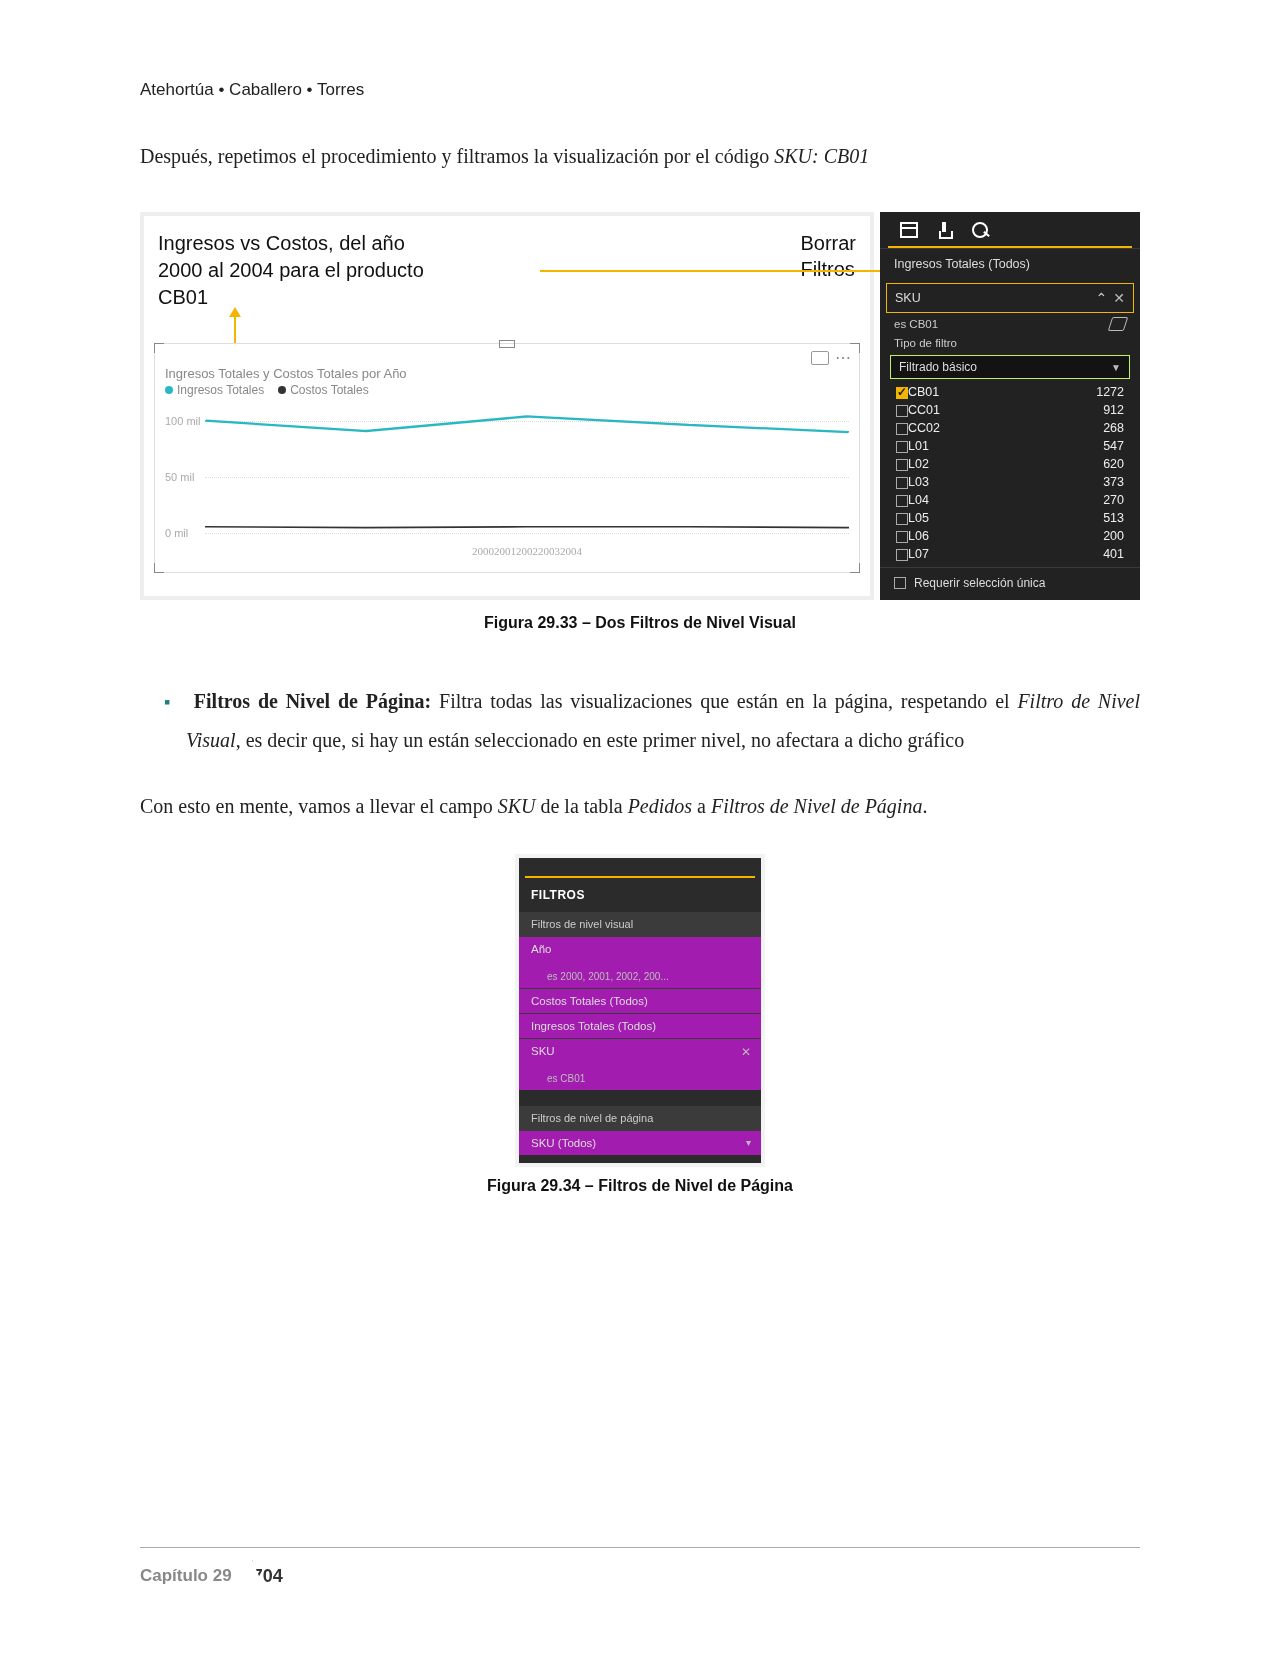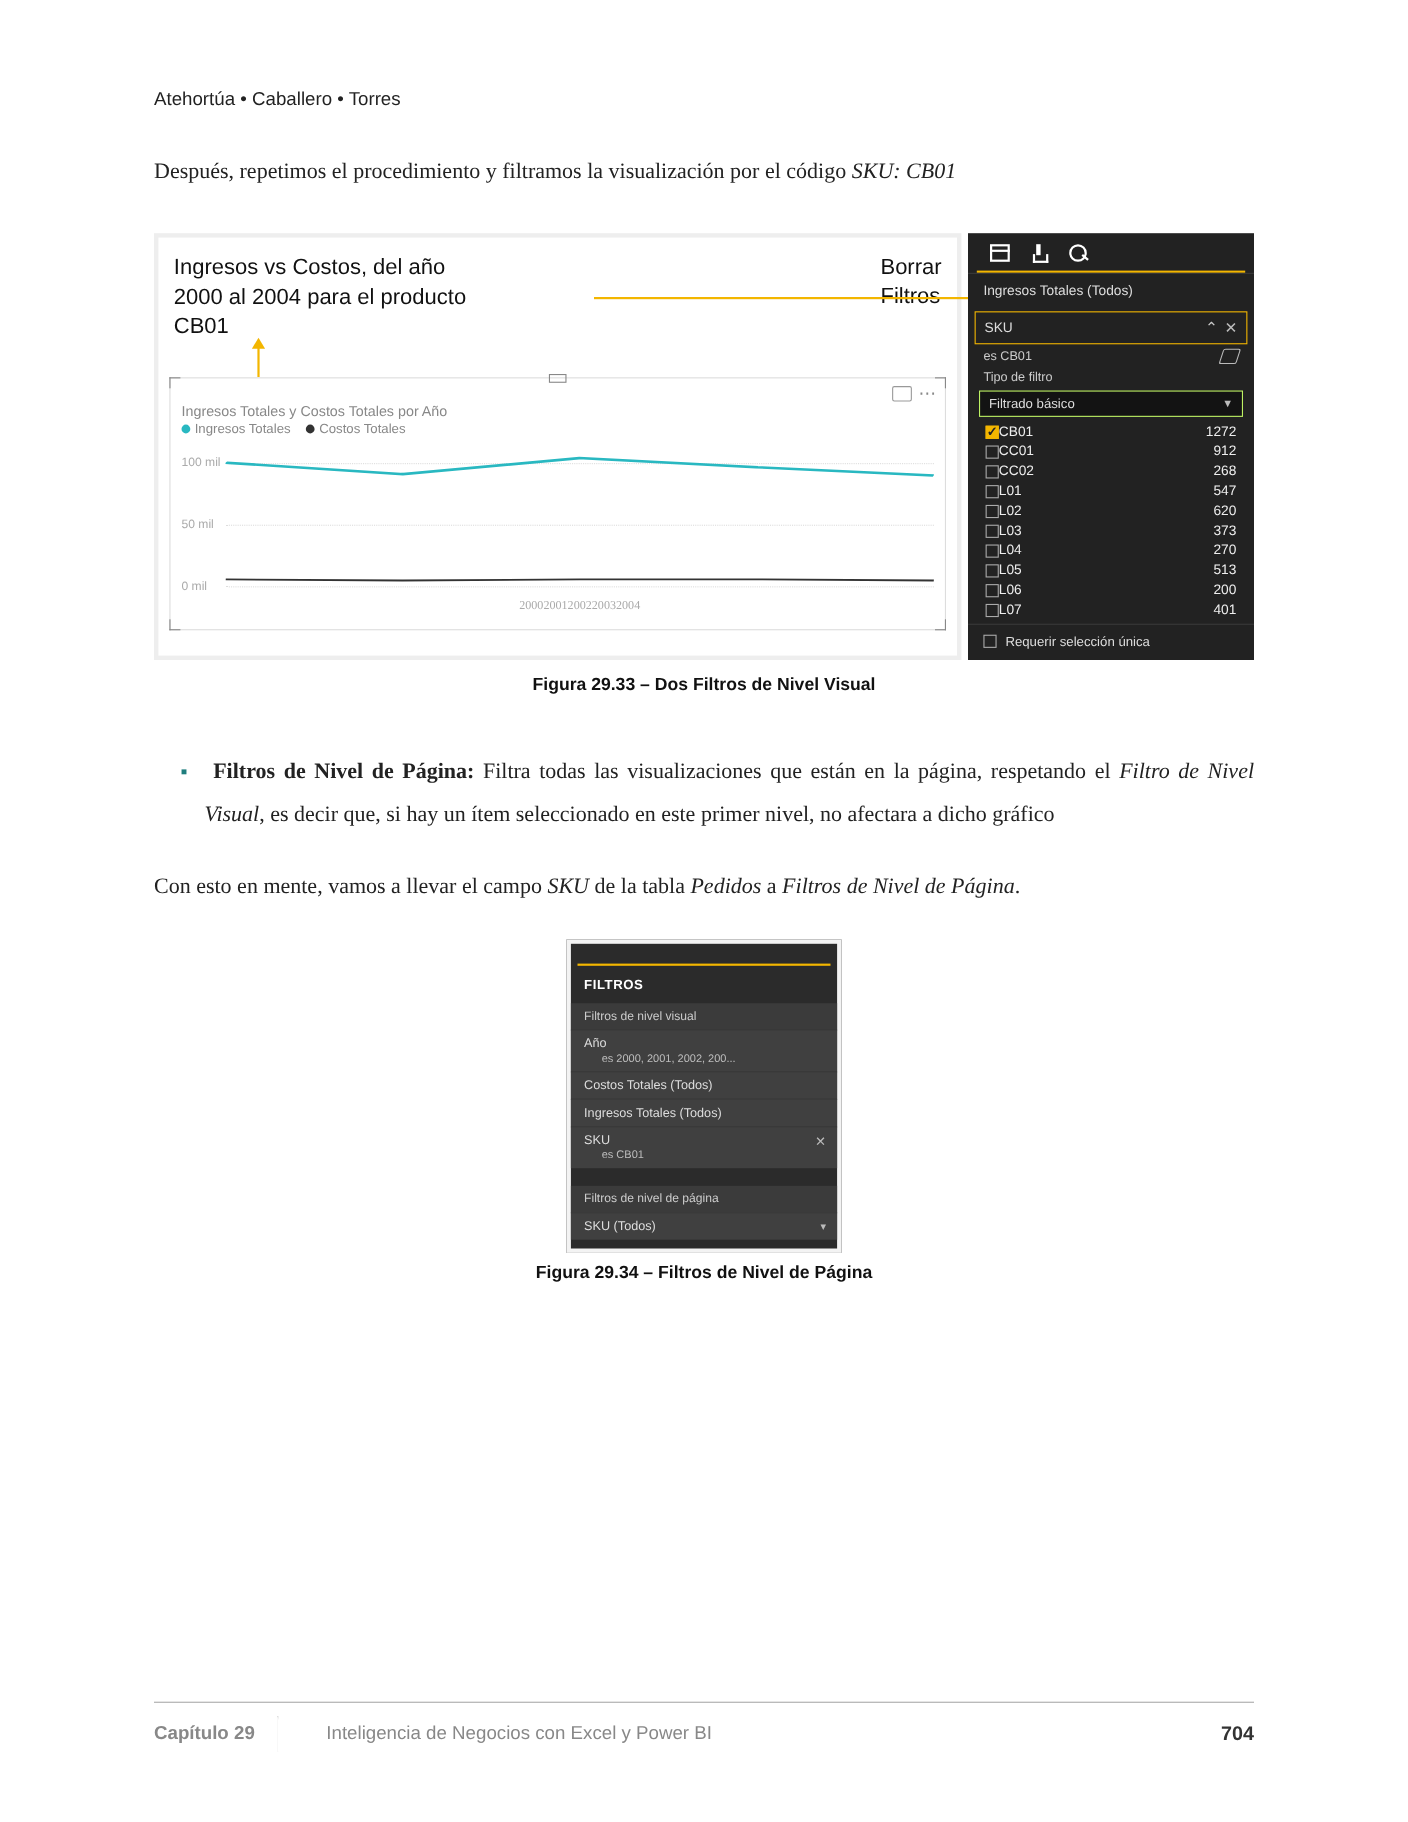--- a/index.html
+++ b/index.html
@@ -270,22 +270,22 @@
   .panel2 .tabs2{
     display:flex;gap:18px;padding:10px 12px 8px 12px;border-bottom:2px solid #f3b600;margin:0 6px;
   }
   .panel2 .heading{
     font-weight:bold;color:#fff;padding:10px 12px;font-size:12px;letter-spacing:0.5px;
   }
   .panel2 .sect-label{
     background:#3b3b3b;color:#ccc;padding:6px 12px;font-size:11px;
   }
   .panel2 .row2{
-    background:#404040;border-top:1px solid #3b3b3b;padding:6px 12px;font-size:11.5px;color:#ddd;
-    display:flex;flex-direction:column;gap:2px;position:relative;
+    background:#a21caf;border-top:1px solid #3b3b3b;padding:6px 12px;font-size:11.5px;color:#ddd;
+    display:flex;flex-direction:column;gap:16px;position:relative;
   }
   .panel2 .row2 .sub{color:#bdbdbd;font-size:10px;margin-left:16px;}
   .panel2 .row2 .x{position:absolute;right:10px;top:6px;color:#bbb;font-size:12px;}
   .panel2 .row2 .dd{position:absolute;right:10px;top:6px;color:#bbb;font-size:10px;}
 
   
   .page-footer {
     position: absolute;
     left: 140px; right: 140px; bottom: 64px;
     border-top: 1px solid #aaa;
@@ -477,21 +477,21 @@
       <span class="cb"></span>
       <span>Requerir selección única</span>
     </div>
   </div>
 </div>
 
 <div class="fig-caption">Figura 29.33 –  Dos Filtros de Nivel Visual</div>
 
 <ul class="bullet">
   <li>
-    <b>Filtros de Nivel de Página:</b><span> Filtra todas las visualizaciones que están en la página, respetando el </span><i>Filtro de Nivel Visual</i><span>, es decir que, si hay un ítem seleccionado en este primer nivel, no afectara a dicho gráfico</span>
+    <b>Filtros de Nivel de Página:</b><span> Filtra todas las visualizaciones que están en la página, respetando el </span><i>Filtro de Nivel Visual</i><span>, es decir que, si hay un están seleccionado en este primer nivel, no afectara a dicho gráfico</span>
   </li>
 </ul>
 
 <p class="body-para">
   <span>Con esto en mente, vamos a llevar el campo </span><i>SKU</i><span> de la tabla </span><i>Pedidos</i><span> a </span><i>Filtros de Nivel de Página</i><span>.</span>
 </p>
 
 <div class="fig34-wrap">
   <div class="panel2">
     <div class="tabs2">
@@ -520,15 +520,14 @@
     <div class="row2">
       <span>SKU (Todos)</span>
       <span class="dd">▾</span>
     </div>
   </div>
 </div>
 <div class="fig-caption" style="margin-top:10px;margin-bottom:16px">Figura 29.34 –  Filtros de Nivel de Página</div>
 
 <div class="page-footer">
   <div class="chap">Capítulo 29</div>
-  <div class="title">Inteligencia de Negocios con Excel y Power BI</div>
   <div class="num">704</div>
 </div>
 
 </body></html>

